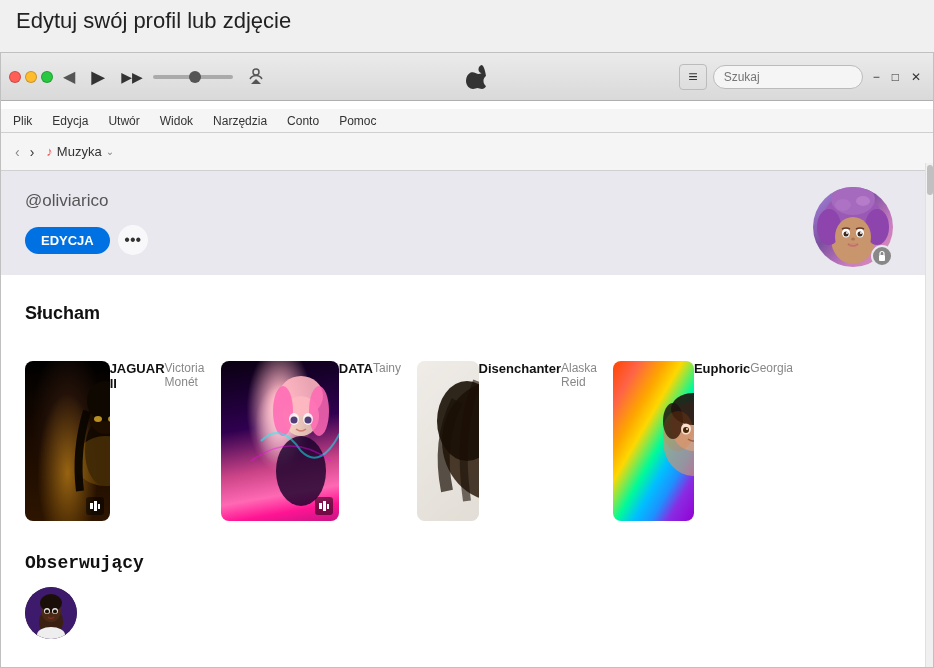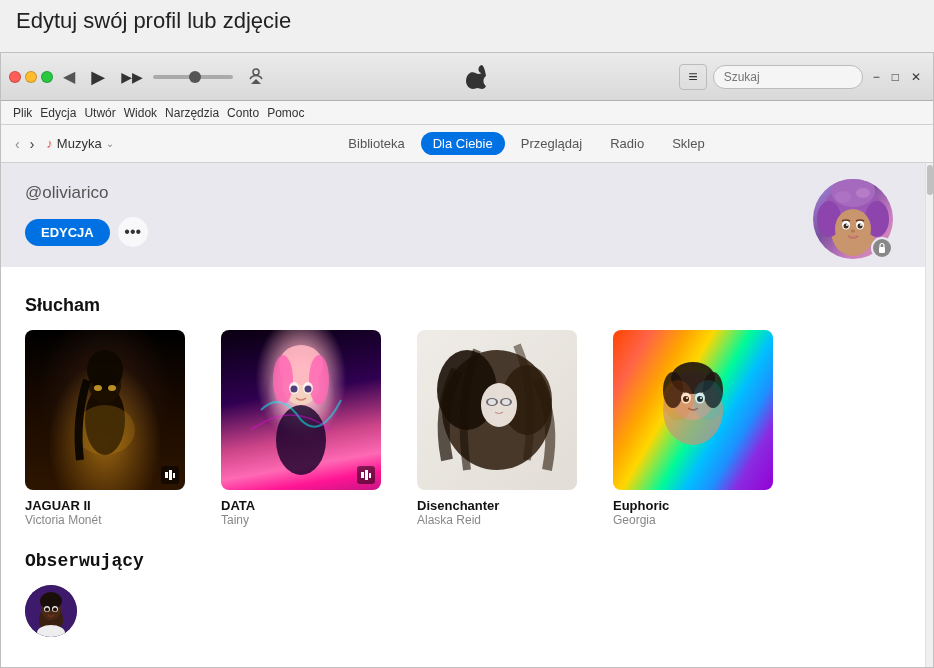--- a/index.html
+++ b/index.html
@@ -171,22 +171,23 @@
     }
 
     
     .menubar {
       height: 24px;
       background: #f5f5f5;
       border-bottom: 1px solid #d0d0d0;
       display: flex;
       align-items: center;
       padding: 0 8px;
-      gap: 0;
+      gap: 12px;
       flex-shrink: 0;
+      margin-top: 8px;
     }
 
     .menu-item {
       font-size: 12px;
       color: #333;
       cursor: pointer;
       padding: 2px 4px;
     }
 
     
@@ -374,24 +375,24 @@
 
     .albums-grid {
       display: flex;
       gap: 16px;
       margin-bottom: 24px;
       flex-wrap: nowrap;
     }
 
     .album-item {
       display: flex;
-      flex-direction: column;
       width: 180px;
       flex-shrink: 0;
       cursor: pointer;
+      margin-top: 23px;
     }
 
     .album-cover {
       width: 160px;
       height: 160px;
       border-radius: 8px;
       margin-bottom: 8px;
       position: relative;
       overflow: hidden;
     }
@@ -536,27 +537,20 @@
 
   <div class="navbar">
     <div class="nav-arrows">
       <button class="nav-arrow-btn">‹</button>
       <button class="nav-arrow-btn active">›</button>
     </div>
     <div class="nav-library-selector">
       <span class="nav-music-note">♪</span>
       <span class="nav-library-dropdown">Muzyka</span>
       <span class="nav-chevron">⌄</span>
-    </div>
-    <div class="nav-tabs">
-      <button class="nav-tab">Biblioteka</button>
-      <button class="nav-tab active">Dla Ciebie</button>
-      <button class="nav-tab">Przeglądaj</button>
-      <button class="nav-tab">Radio</button>
-      <button class="nav-tab">Sklep</button>
     </div>
   </div>
 
   <div class="profile-section">
     <div class="profile-handle">@oliviarico</div>
     <div class="profile-actions">
       <button class="edit-btn">EDYCJA</button>
       <button class="more-btn">•••</button>
     </div>
 

